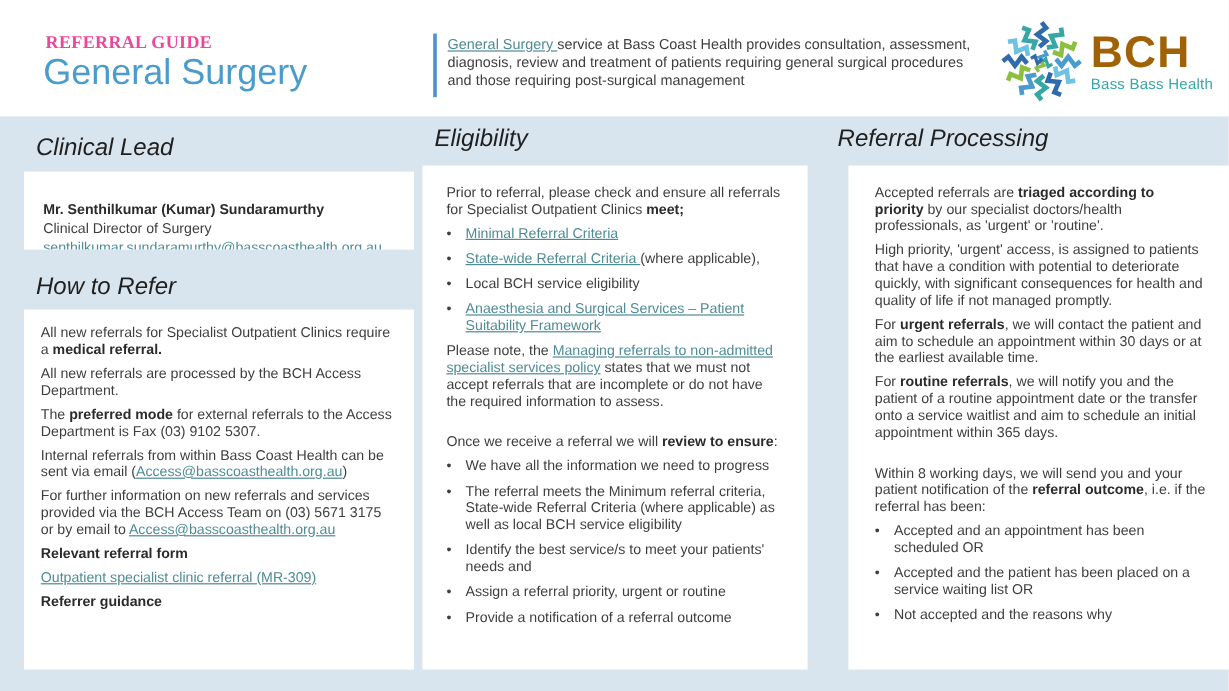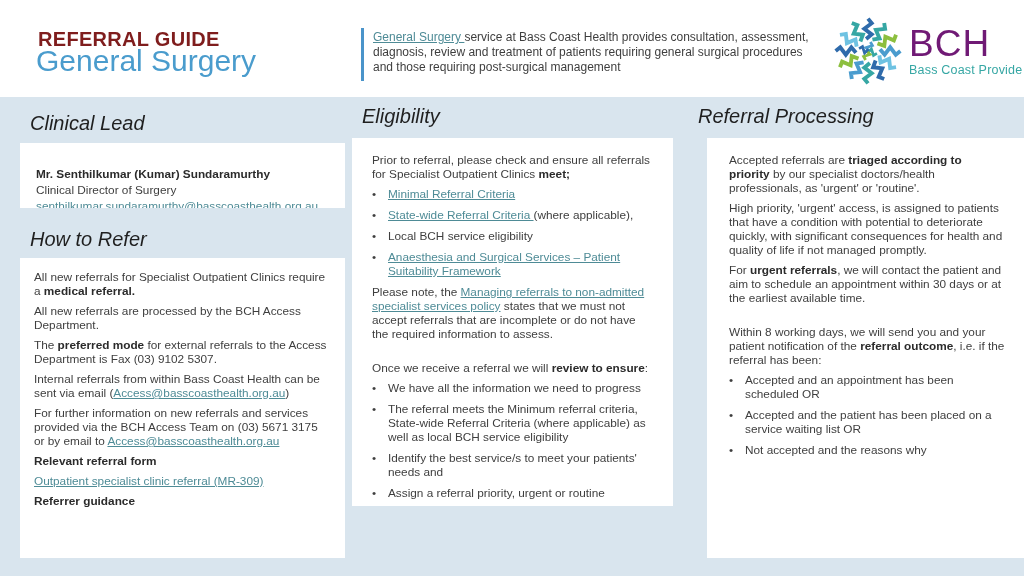--- a/index.html
+++ b/index.html
@@ -5,42 +5,42 @@
   html,body{margin:0;padding:0;}
   body{
     width:1024px;height:576px;position:relative;overflow:hidden;
     background:#ffffff;
     font-family:"Liberation Sans","DejaVu Sans",sans-serif;
     color:#3e3e3e;
   }
   .band{position:absolute;left:0;top:97px;width:1024px;height:479px;background:#d9e5ee;}
 
   
-  .kicker{position:absolute;left:38px;top:28px;font-size:20px;font-weight:700;color:#7f1d1d;letter-spacing:.3px;}
+  .kicker{position:absolute;left:38px;top:28px;font-size:15px;font-weight:700;color:#ec4899;letter-spacing:.3px;font-family:Liberation Serif, serif;}
   .page-title{position:absolute;left:36px;top:44px;font-size:30px;color:#4a9ccd;}
   .vline{position:absolute;left:361px;top:28px;width:3px;height:53px;background:#4a94ca;}
   .intro{position:absolute;left:373px;top:30px;width:438px;font-size:12px;line-height:14.8px;color:#3e3e3e;}
 
   .logo{position:absolute;left:831px;top:14px;display:flex;align-items:center;}
   .logo-text{margin-left:4px;}
-  .logo-acronym{font-size:37px;font-weight:400;color:#701a75;line-height:1;letter-spacing:1px;}
+  .logo-acronym{font-size:37px;font-weight:700;color:#a16207;line-height:1;letter-spacing:1px;}
   .logo-name{font-size:12.5px;color:#36a7a4;margin-top:1px;letter-spacing:.2px;}
 
   
   .col-heading{position:absolute;font-size:20px;font-weight:400;color:#1f1f1f;font-style:italic;}
   #h-clinical{left:30px;top:112px;}
   #h-how{left:30px;top:228px;}
   #h-elig{left:362px;top:105px;}
   #h-proc{left:698px;top:105px;}
 
   
   .card{position:absolute;background:#ffffff;box-sizing:border-box;font-size:11.8px;line-height:14px;overflow:hidden;}
   #card-lead{left:20px;top:143px;width:325px;height:65px;padding:24px 16px;}
   #card-how{left:20px;top:258px;width:325px;height:300px;padding:12px 14px;}
-  #card-elig{left:352px;top:138px;width:321px;height:368px;padding:15px 20px;}
+  #card-elig{left:352px;top:138px;width:321px;height:420px;padding:15px 20px;}
   #card-proc{left:707px;top:138px;width:320px;height:420px;padding:15px 22px;}
 
   .lead-name{font-weight:700;color:#2b2b2b;margin-bottom:2px;}
   .lead-role{margin-bottom:2px;}
 
   .para{margin:0 0 6px 0;}
   .bullet{display:flex;margin:0 0 7px 0;}
   .dot{flex:0 0 16px;color:#3e3e3e;}
   .bcontent{flex:1;}
   .gap{height:14px;}
@@ -74,21 +74,21 @@
         <path transform="rotate(300)" stroke="#6ec2e2" d="M0,-35 L4,-30 L-4,-24 L4,-18 L-2,-13"></path>
         <path transform="rotate(330)" stroke="#36a7a4" d="M0,-35 L4,-30 L-4,-24 L4,-18 L-2,-13"></path>
         <path transform="rotate(15)" stroke="#4a9cce" stroke-width="3" d="M0,-10 L3,-7 L-3,-3 L2,0"></path>
         <path transform="rotate(105)" stroke="#36a7a4" stroke-width="3" d="M0,-10 L3,-7 L-3,-3 L2,0"></path>
         <path transform="rotate(195)" stroke="#8cbf3e" stroke-width="3" d="M0,-10 L3,-7 L-3,-3 L2,0"></path>
         <path transform="rotate(285)" stroke="#2f6bab" stroke-width="3" d="M0,-10 L3,-7 L-3,-3 L2,0"></path>
       </g>
     </svg>
     <div class="logo-text">
       <div class="logo-acronym">BCH</div>
-      <div class="logo-name">Bass Coast Provide</div>
+      <div class="logo-name">Bass Bass Health</div>
     </div>
   </div>
 
   <div class="col-heading" id="h-clinical">Clinical Lead</div>
   <div class="col-heading" id="h-how">How to Refer</div>
   <div class="col-heading" id="h-elig">Eligibility</div>
   <div class="col-heading" id="h-proc">Referral Processing</div>
 
   <div class="card" id="card-lead">
     <div class="lead-name">Mr. Senthilkumar (Kumar) Sundaramurthy</div>
@@ -145,20 +145,21 @@
       </div>
       <div class="bullet">
         <span class="dot">•</span>
         <span class="bcontent">Provide a notification of a referral outcome</span>
       </div>
     </div>
   <div class="card" id="card-proc">
       <div class="para">Accepted referrals are <strong>triaged according to priority</strong> by our specialist doctors/health professionals, as 'urgent' or 'routine'.</div>
       <div class="para">High priority, 'urgent' access, is assigned to patients that have a condition with potential to deteriorate quickly, with significant consequences for health and quality of life if not managed promptly.</div>
       <div class="para">For <strong>urgent referrals</strong>, we will contact the patient and aim to schedule an appointment within 30 days or at the earliest available time.</div>
+      <div class="para">For <strong>routine referrals</strong>, we will notify you and the patient of a routine appointment date or the transfer onto a service waitlist and aim to schedule an initial appointment within 365 days.</div>
       <div class="gap"></div>
       <div class="para">Within 8 working days, we will send you and your patient notification of the <strong>referral outcome</strong>, i.e. if the referral has been:</div>
       <div class="bullet">
         <span class="dot">•</span>
         <span class="bcontent">Accepted and an appointment has been scheduled OR</span>
       </div>
       <div class="bullet">
         <span class="dot">•</span>
         <span class="bcontent">Accepted and the patient has been placed on a service waiting list OR</span>
       </div>

